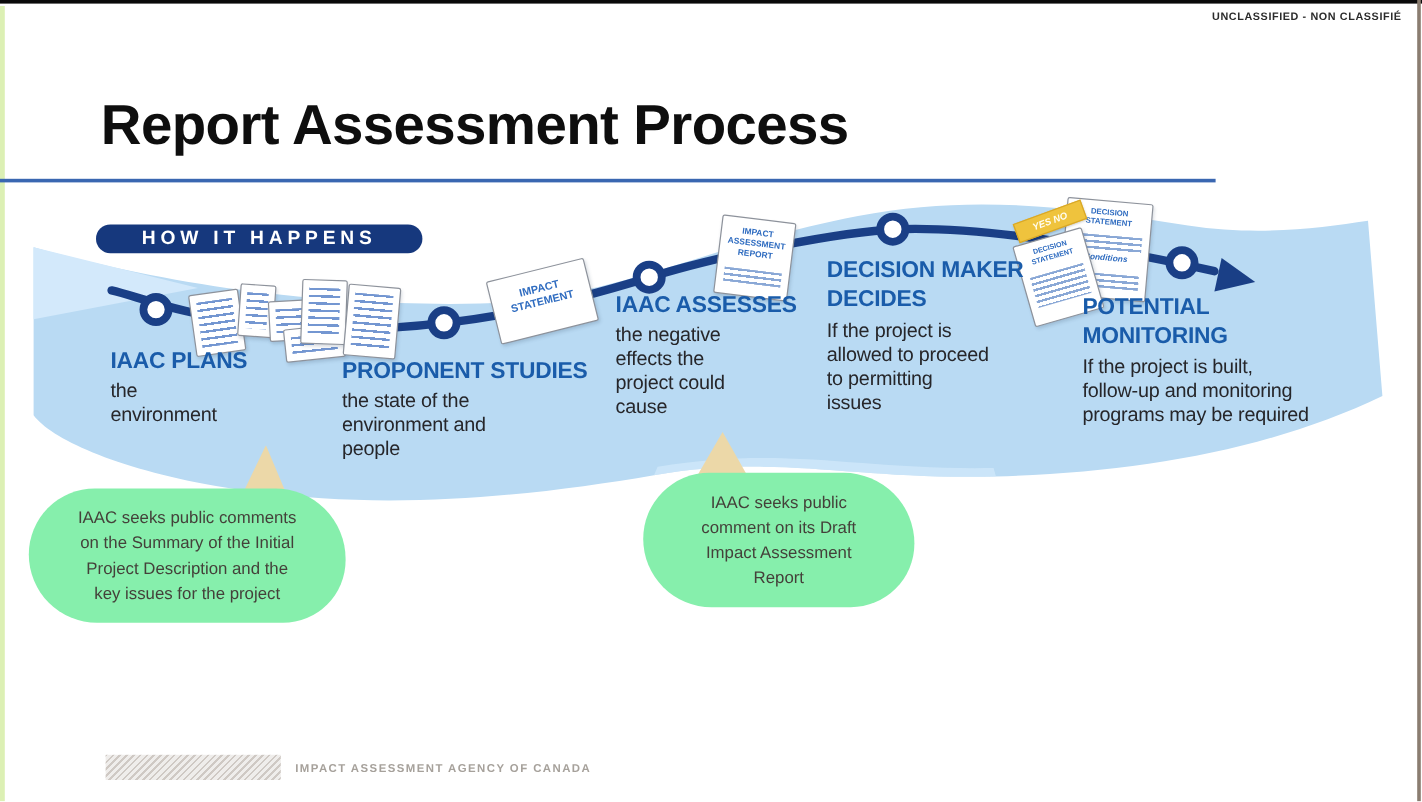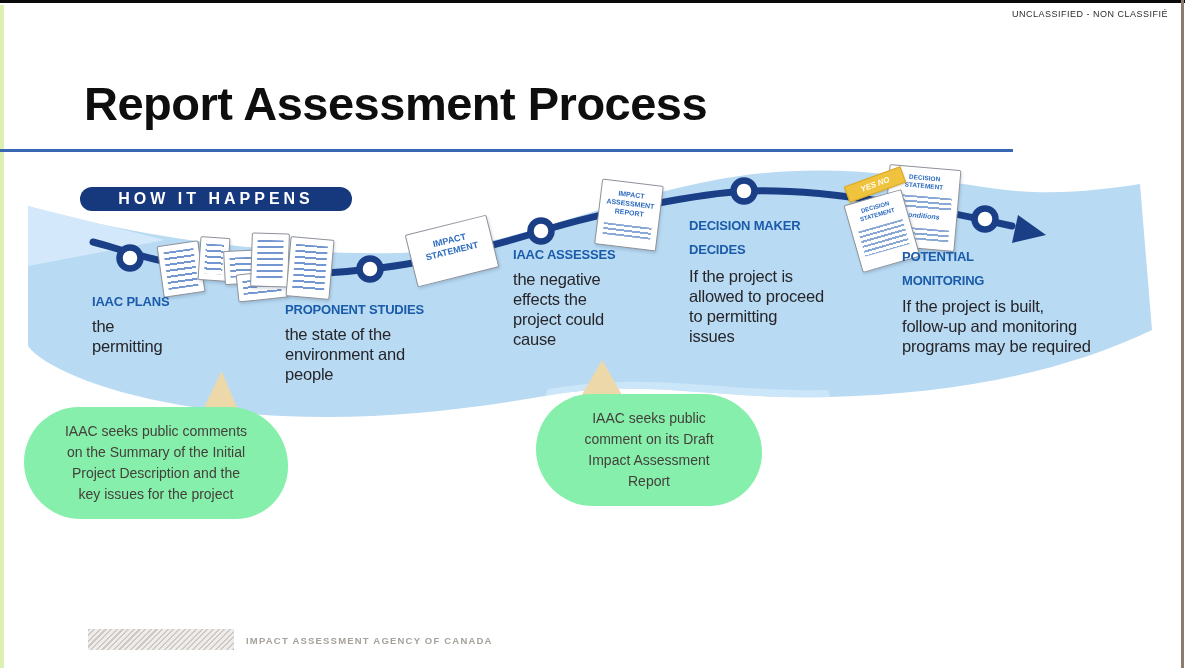--- a/index.html
+++ b/index.html
@@ -5,39 +5,39 @@
   html,body{margin:0;padding:0;background:#fff;}
   .canvas{
     position:relative;width:1185px;height:668px;overflow:hidden;background:#ffffff;
     font-family:"Liberation Sans",sans-serif;
   }
   .edge-top{position:absolute;left:0;top:0;width:100%;height:3px;background:#0a0a0a;}
   .edge-right{position:absolute;right:1px;top:0;bottom:0;width:3px;background:#8a7d70;}
   .edge-left{position:absolute;left:0;top:5px;bottom:0;width:4px;background:#dcf0b4;}
 
   .classification{
-    position:absolute;top:9px;right:17px;font-size:9px;font-weight:400;
+    position:absolute;top:9px;right:17px;font-size:9px;font-weight:700;
     color:#2b2b2b;letter-spacing:.5px;
   }
   .page-title{
     position:absolute;left:84px;top:76px;font-size:47px;font-weight:800;
     color:#0e0e0e;letter-spacing:-.5px;
   }
   .title-rule{position:absolute;left:0;top:149px;width:1013px;height:3px;background:#3a67b1;}
 
   .badge-pill{
     position:absolute;left:80px;top:187px;width:272px;height:24px;border-radius:18px;
     background:#16387d;color:#ffffff;display:flex;align-items:center;justify-content:center;
     font-size:16px;font-weight:700;letter-spacing:4px;
   }
 
   svg.wave{position:absolute;left:0;top:0;pointer-events:none;}
 
   .stage-heading{
-    position:absolute;color:#1a5caa;font-weight:700;font-size:13px;line-height:24px;
+    position:absolute;color:#1a5caa;font-weight:700;font-size:19px;line-height:24px;
     letter-spacing:-.2px;white-space:pre-line;z-index:4;
   }
   .stage-body{
     position:absolute;color:#26262a;font-size:16.5px;line-height:20px;
     letter-spacing:-.2px;white-space:pre-line;z-index:4;
   }
 
   .doc{
     position:absolute;background:#ffffff;border:1.5px solid #8d929b;border-radius:2px;
     box-shadow:1px 2px 3px rgba(40,60,90,.18);z-index:3;overflow:hidden;
@@ -116,21 +116,21 @@
   <div class="edge-right"></div>
   <div class="edge-left"></div>
 
   <div class="classification">UNCLASSIFIED - NON CLASSIFIÉ</div>
   <div class="page-title">Report Assessment Process</div>
   <div class="title-rule"></div>
   <div class="badge-pill">HOW IT HAPPENS</div>
 
   <div class="stage-heading" style="left:92px;top:290px">IAAC PLANS</div>
   <div class="stage-body" style="left:92px;top:316px">the
-permitting</div>
+environment</div>
 
   <div class="stage-heading" style="left:285px;top:298px">PROPONENT STUDIES</div>
   <div class="stage-body" style="left:285px;top:324px">the state of the
 environment and
 people</div>
 
   <div class="stage-heading" style="left:513px;top:243px">IAAC ASSESSES</div>
   <div class="stage-body" style="left:513px;top:269px">the negative
 effects the
 project could

